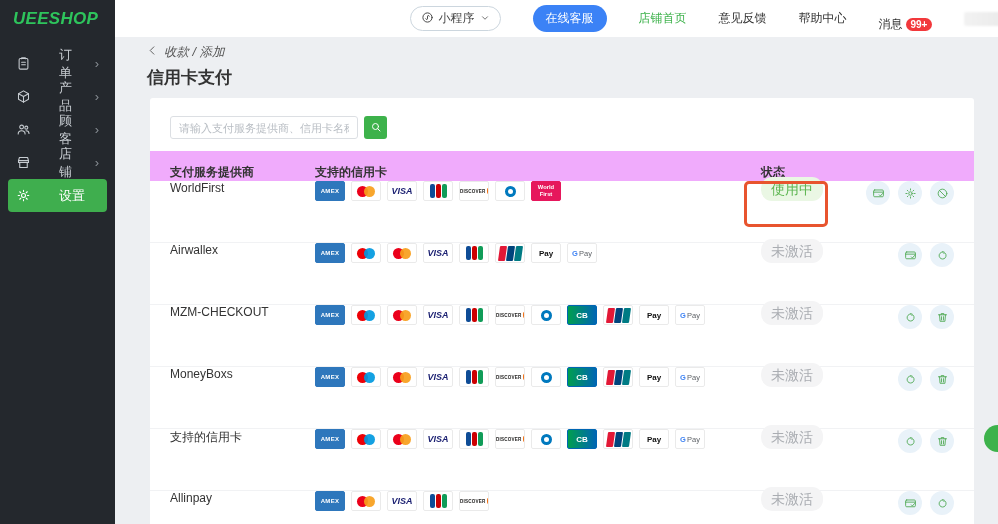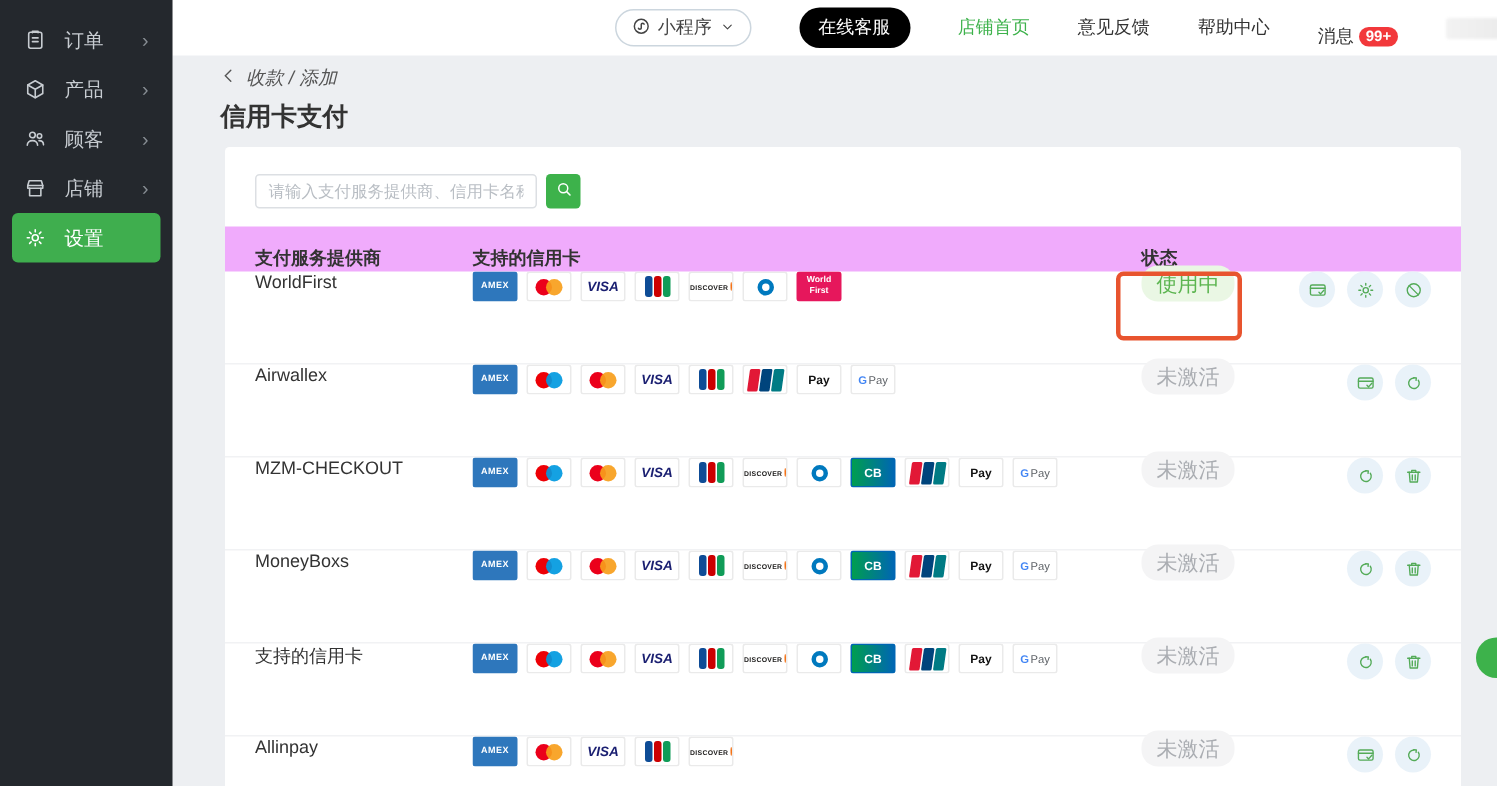--- a/index.html
+++ b/index.html
@@ -3,33 +3,33 @@
 <meta charset="utf-8">
 <style>
   * { box-sizing:border-box; margin:0; padding:0; }
   html,body { width:998px; height:524px; overflow:hidden; }
   body { font-family:"Liberation Sans","DejaVu Sans",sans-serif; background:#edeff2; position:relative; }
 
   
   .sidebar { position:absolute; left:0; top:0; width:115px; height:524px; background:#24282d; z-index:5; }
   .logo { height:37px; display:flex; align-items:center; padding-left:13px; font-size:17px; font-weight:bold; font-style:italic; color:#2ec45c; letter-spacing:.3px; }
   .menu { margin-top:10px; }
-  .side-item { height:33px; display:flex; align-items:center; margin:0 8px; padding:0 8px; border-radius:4px; color:#c7ccd1; font-size:13px; cursor:pointer; }
+  .side-item { height:33px; display:flex; align-items:center; margin:0 8px; padding:0 8px; border-radius:4px; color:#c7ccd1; font-size:13px; cursor:pointer;gap:16px; }
   .side-item .sicon { width:15px; height:15px; margin-right:12px; flex:none; }
   .side-item .sicon svg { width:15px; height:15px; stroke:currentColor; fill:none; stroke-width:1.7; stroke-linecap:round; stroke-linejoin:round; }
   .side-item .chev { margin-left:auto; color:#878d93; font-size:13px; }
   .side-item.active { background:#3fae4e; color:#fff; }
 
   
   .topbar { position:absolute; left:115px; top:0; width:938px; height:37px; background:#fff; display:flex; align-items:center; justify-content:flex-end; gap:32px; padding-right:14px; font-size:12px; color:#333; }
   .topbar svg { stroke:currentColor; fill:none; stroke-width:1.8; stroke-linecap:round; stroke-linejoin:round; }
   .pill-outline { display:flex; align-items:center; gap:5px; border:1px solid #ccd6de; border-radius:14px; padding:3px 10px; color:#444; cursor:pointer; }
   .pill-outline .mp-icon svg { width:13px; height:13px; }
   .pill-outline .cdown svg { width:10px; height:10px; }
-  .pill-green { background:#000000; color:#fff; border-radius:14px; padding:5px 13px; cursor:pointer; }
+  .pill-green { background:#3b82f6; color:#fff; border-radius:14px; padding:5px 13px; cursor:pointer; }
   .link-green { color:#3db24b; cursor:pointer; }
   .top-link { cursor:pointer; }
   .msg-wrap { display:flex; align-items:center; cursor:pointer;margin-top:12px; }
   .msg-badge { background:#f2383b; color:#fff; border-radius:9px; font-size:10px; padding:1px 5px; margin-left:3px; font-weight:bold; }
   .user-wrap { display:flex; align-items:center; gap:6px; cursor:pointer; }
   .user-box { width:64px; height:14px; background:linear-gradient(90deg,#f2f2f2,#e6e6e6); border-radius:2px; filter:blur(1.2px); }
   .caret { color:#999; font-size:9px; }
 
   
   .content { position:absolute; left:115px; top:37px; right:0; bottom:0; padding:6px 24px 0 32px; }
@@ -87,20 +87,21 @@
   .chip-gpay .rest { color:#5f6368; font-size:7.5px; }
 
   
   .annotation-box { position:absolute; left:744px; top:181px; width:84px; height:46px; border:3px solid #e8542e; border-radius:5px; z-index:10; pointer-events:none; }
   .floating-btn { position:absolute; left:984px; top:425px; width:27px; height:27px; border-radius:50%; background:#3db24b; z-index:9; cursor:pointer; }
 </style>
 </head>
 <body>
 
 <div class="sidebar">
+  <div class="logo">UEESHOP</div>
   <div class="menu">
       <div class="side-item">
         <span class="sicon"><svg viewBox="0 0 24 24">
             <rect x="5" y="4" width="14" height="17" rx="2"></rect>
             <path d="M9 4.5V3h6v1.5"></path>
             <path d="M9 10h6M9 14h6"></path>
           </svg></span>
         <span>订单</span>
         <span class="chev">›</span>
       </div>

